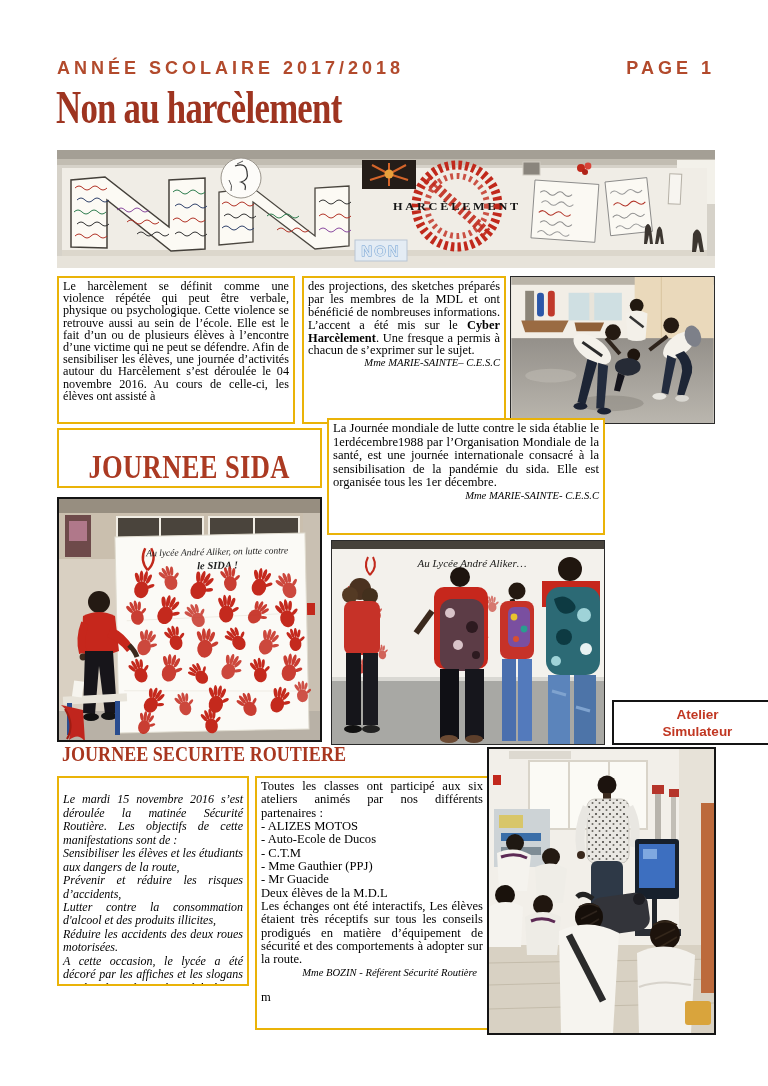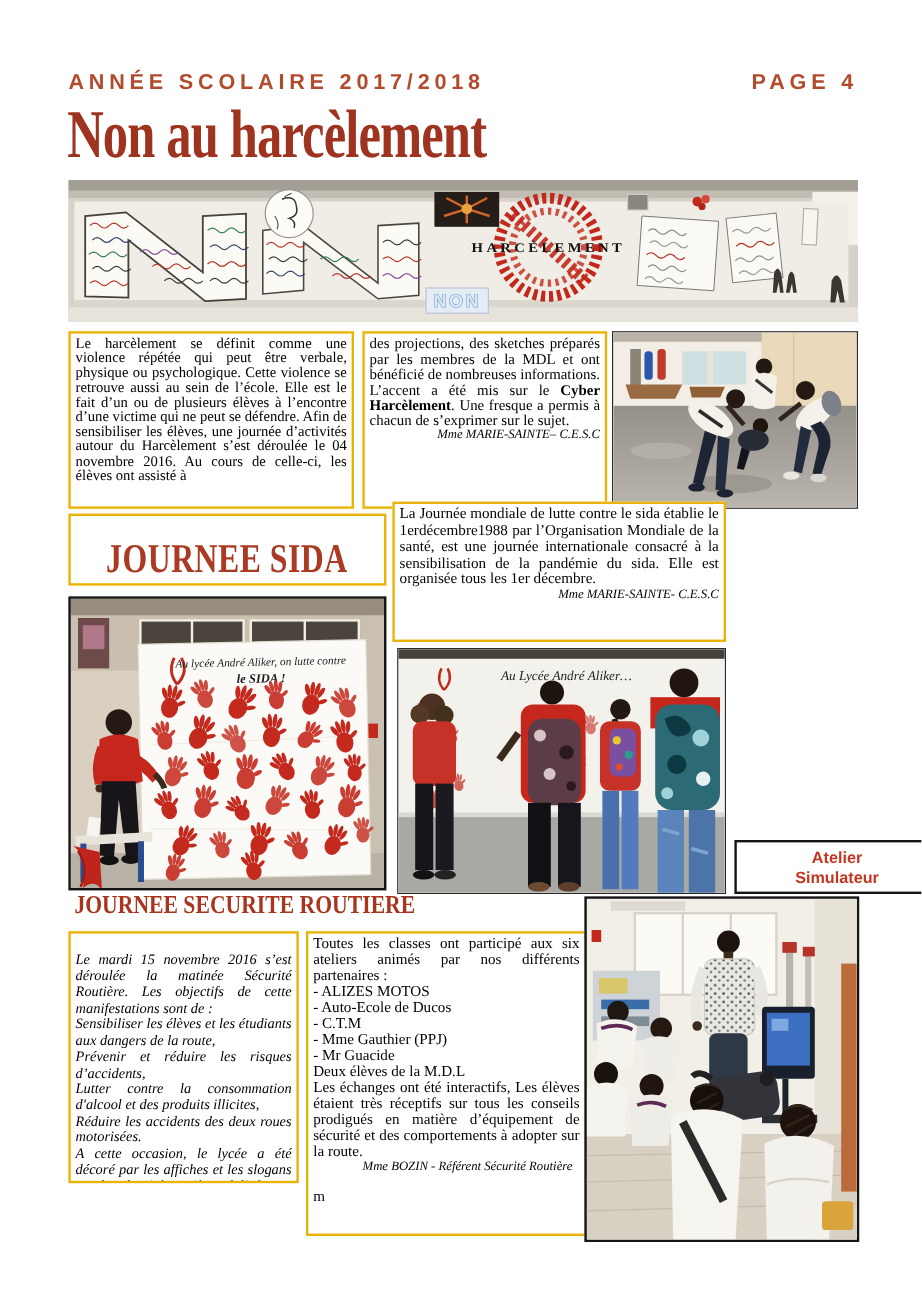--- a/index.html
+++ b/index.html
@@ -1,21 +1,21 @@
 <!DOCTYPE html>
 <html lang="fr"><head>
 <meta charset="utf-8">
 <style>
   html,body{margin:0;padding:0;background:#ffffff;}
   .page{position:relative;width:768px;height:1086px;background:#ffffff;overflow:hidden;
         font-family:"Liberation Serif",serif;color:#000;}
   .hdr{position:absolute;top:58px;font-family:"Liberation Sans",sans-serif;font-weight:bold;
        font-size:18px;letter-spacing:4px;color:#b24a2c;white-space:nowrap;}
   .title{position:absolute;left:56px;top:84px;font-family:"Liberation Serif",serif;font-weight:bold;
-         font-size:57px;color:#9e3420;white-space:nowrap;line-height:1;}
+         font-size:47px;color:#9e3420;white-space:nowrap;line-height:1;}
   .title>span{display:inline-block;transform:scaleX(.74);transform-origin:0 50%;letter-spacing:-1px;}
   .box{position:absolute;border:2px solid #eab308;background:#fff;box-sizing:border-box;
        padding:2px 4px;text-align:justify;overflow:hidden;}
   .body-txt{font-family:"Liberation Serif",serif;}
   .prewrap{white-space:pre-line;}
   .caption{font-style:italic;font-size:10.6px;text-align:right;font-weight:500;}
   .ph{position:absolute;box-sizing:border-box;background:#ddd;border:2px solid #141414;display:block;}
   .thin{border-width:1px;border-color:#2a2a2a;}
   .heading-red{position:absolute;font-family:"Liberation Serif",serif;font-weight:bold;
                color:#a8361f;white-space:nowrap;line-height:1;}
@@ -67,21 +67,21 @@
       <rect width="7" height="7" fill="#e9e7e2"></rect>
       <circle cx="2" cy="2" r="1.1" fill="#4c4a45"></circle>
         <circle cx="5.5" cy="5" r="1" fill="#6a6861"></circle>
     </pattern>
   </defs>
 </svg>
 
 <div class="page">
 
   <div class="hdr" style="left:57px">ANNÉE SCOLAIRE 2017/2018</div>
-  <div class="hdr" style="right:53px">PAGE 4</div>
+  <div class="hdr" style="right:53px">PAGE 1</div>
 
   <div class="title"><span>Non au harcèlement</span></div>
 
   <svg id="banner" class="ph" viewBox="0 0 658 118">
     <rect width="658" height="118" fill="#d6d2c9"></rect>
     <rect width="658" height="9" fill="#a49f95"></rect>
     <rect y="9" width="658" height="6" fill="#c2bdb2"></rect>
     <rect x="620" y="10" width="38" height="44" fill="#f3f1ea"></rect>
     <rect x="5" y="18" width="645" height="87" fill="#f0ede6"></rect>
     <rect x="5" y="100" width="645" height="6" fill="#dcd7cc"></rect>

